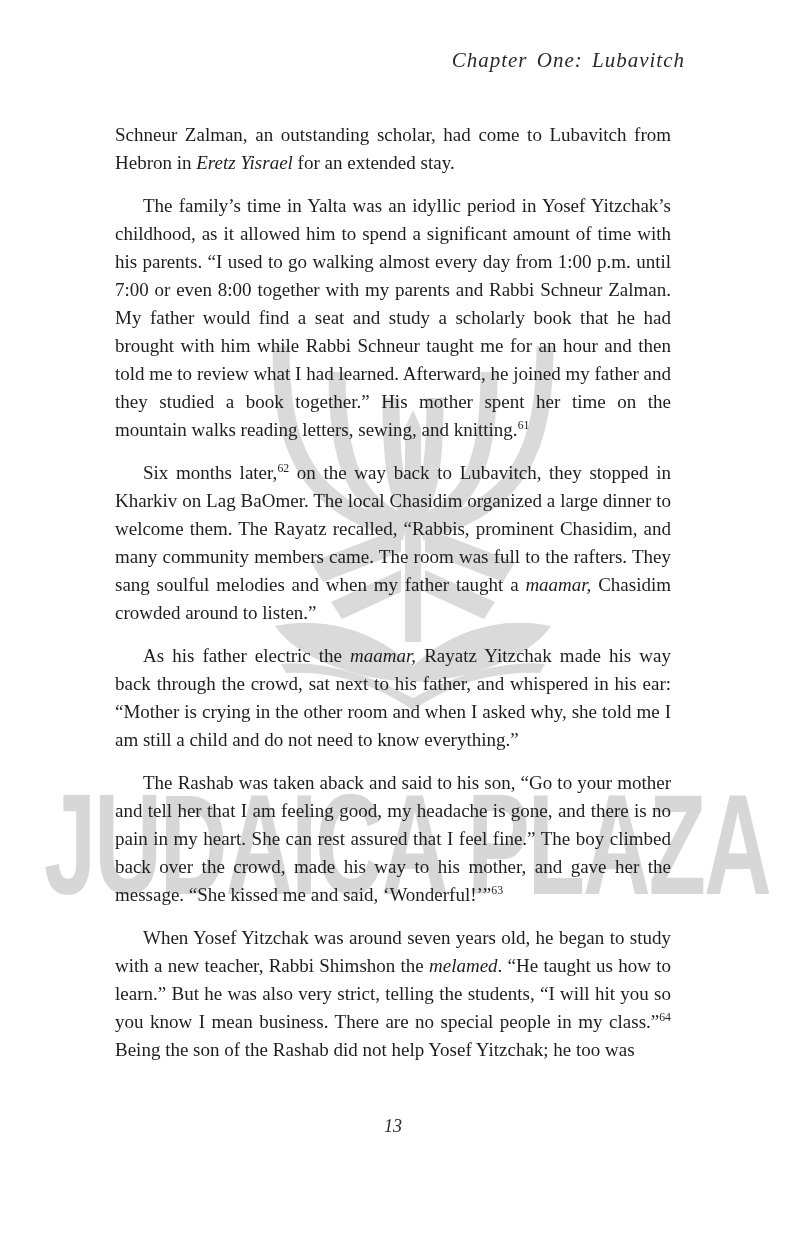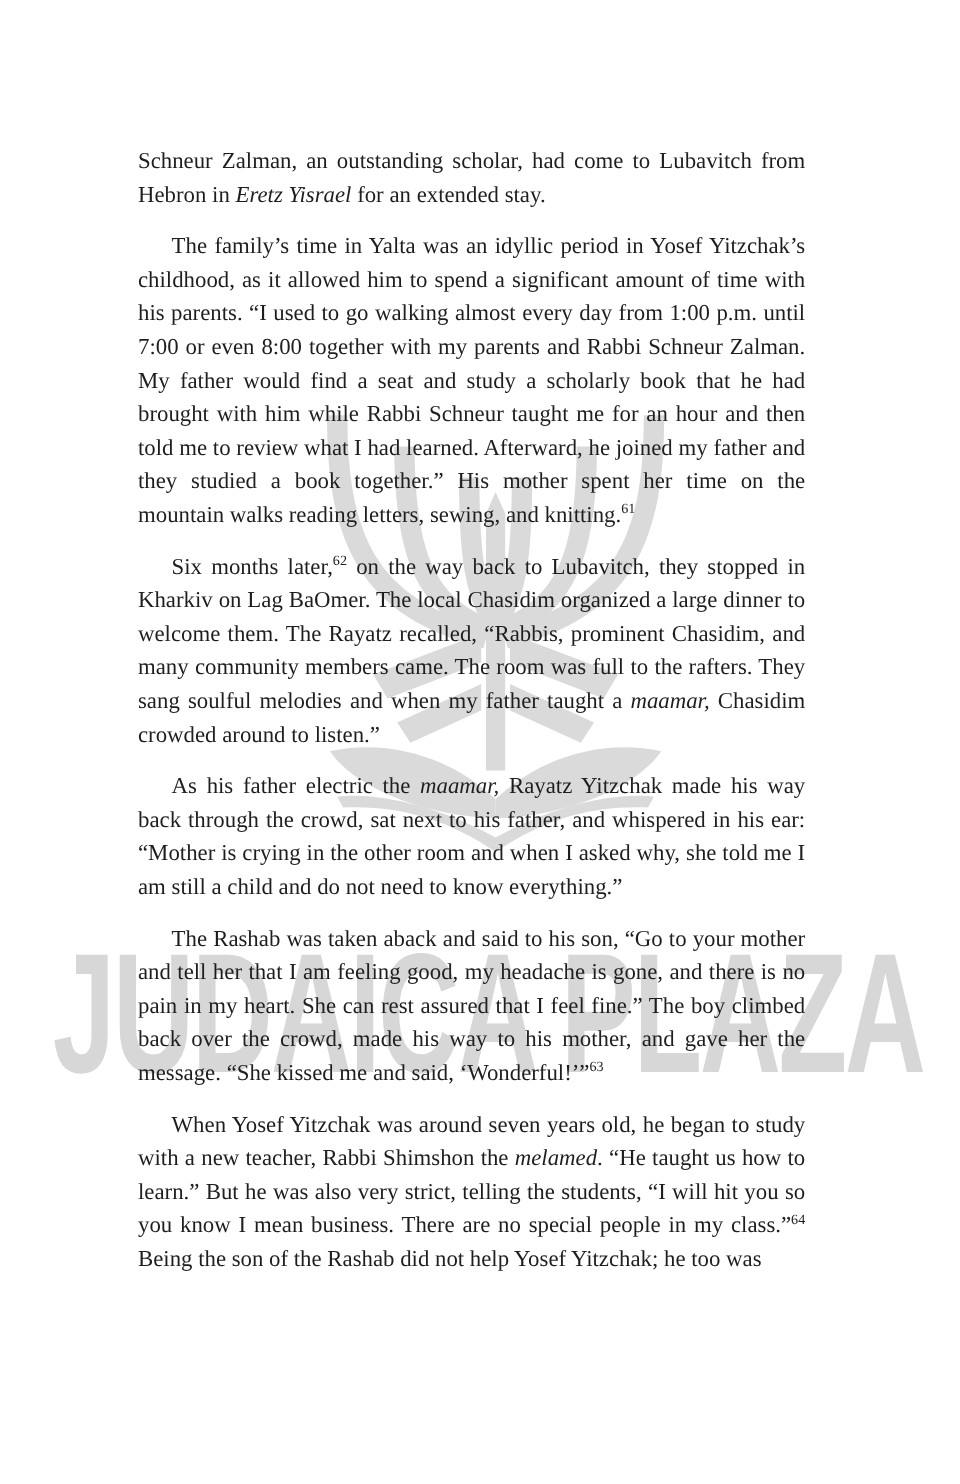--- a/index.html
+++ b/index.html
@@ -112,24 +112,26 @@
       <path d="M148,242 L78,274 L89,291 L148,264 Z"></path>
       <path d="M172,242 L242,274 L231,291 L172,264 Z"></path>
       <path d="M160,338 C120,300 66,288 22,298 C42,328 100,352 160,354 Z"></path>
       <path d="M160,338 C200,300 254,288 298,298 C278,328 220,352 160,354 Z"></path>
       <path d="M160,370 C110,342 58,332 28,336 L33,345 C80,343 120,355 160,382 C200,355 240,343 287,345 L292,336 C262,332 210,342 160,370 Z"></path>
     </g>
   </svg>
 
   <div class="wm-text">JUDAICA PLAZA</div>
 
+  <div class="running-header">Chapter One: Lubavitch</div>
 
   <div class="body-text">
       <p class=""><span>Schneur Zalman, an outstanding scholar, had come to Lubavitch from Hebron in </span><em>Eretz Yisrael</em><span> for an extended stay.</span></p>
       <p class="indent"><span>The family’s time in Yalta was an idyllic period in Yosef Yitzchak’s childhood, as it allowed him to spend a significant amount of time with his parents. “I used to go walking almost every day from 1:00 p.m. until 7:00 or even 8:00 together with my parents and Rabbi Schneur Zalman. My father would find a seat and study a scholarly book that he had brought with him while Rabbi Schneur taught me for an hour and then told me to review what I had learned. Afterward, he joined my father and they studied a book together.” His mother spent her time on the mountain walks reading letters, sewing, and knitting.</span><sup>61</sup></p>
       <p class="indent"><span>Six months later,</span><sup>62</sup><span> on the way back to Lubavitch, they stopped in Kharkiv on Lag BaOmer. The local Chasidim organized a large dinner to welcome them. The Rayatz recalled, “Rabbis, prominent Chasidim, and many community members came. The room was full to the rafters. They sang soulful melodies and when my father taught a </span><em>maamar,</em><span> Chasidim crowded around to listen.”</span></p>
       <p class="indent"><span>As his father electric the </span><em>maamar,</em><span> Rayatz Yitzchak made his way back through the crowd, sat next to his father, and whispered in his ear: “Mother is crying in the other room and when I asked why, she told me I am still a child and do not need to know everything.”</span></p>
       <p class="indent"><span>The Rashab was taken aback and said to his son, “Go to your mother and tell her that I am feeling good, my headache is gone, and there is no pain in my heart. She can rest assured that I feel fine.” The boy climbed back over the crowd, made his way to his mother, and gave her the message. “She kissed me and said, ‘Wonderful!’”</span><sup>63</sup></p>
       <p class="indent"><span>When Yosef Yitzchak was around seven years old, he began to study with a new teacher, Rabbi Shimshon the </span><em>melamed</em><span>. “He taught us how to learn.” But he was also very strict, telling the students, “I will hit you so you know I mean business. There are no special people in my class.”</span><sup>64</sup><span> Being the son of the Rashab did not help Yosef Yitzchak; he too was</span></p>
     </div>
 
+  <div class="page-number">13</div>
 
 </div>
 
 </body></html>

